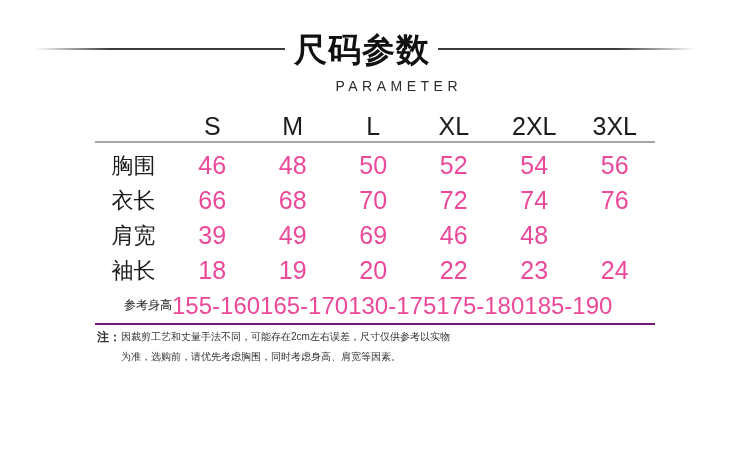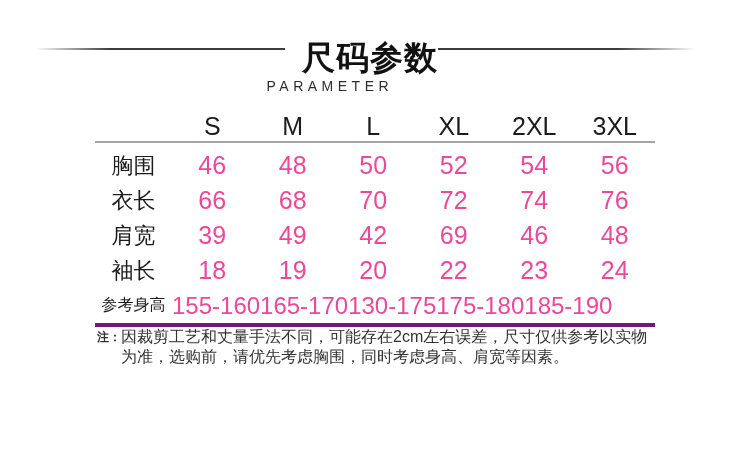--- a/index.html
+++ b/index.html
@@ -27,34 +27,34 @@
   .title-line.right {
     left: 438px;
     width: 257px;
     background: linear-gradient(to left, rgba(60,60,60,0), #3c3c3c 30%);
   }
   .title-zh {
     position: absolute;
     top: 31px;
     left: 262px;
     width: 200px;
-    margin: 8px;
+    margin: 0;
     text-align: center;
     font-size: 33px;
     line-height: 38px;
     font-weight: 700;
     letter-spacing: 1px;
     color: #111;
   }
   .title-en {
     position: absolute;
     top: 78px;
     left: 262px;
     width: 200px;
-    text-align: left;
+    text-align: right;
     font-size: 14px;
     letter-spacing: 4.5px;
     text-indent: 4.5px; 
     color: #2e2e2e;
     font-weight: 500;
   }
 
   
   .size-table {
     position: absolute;
@@ -66,56 +66,56 @@
     display: grid;
     grid-template-columns: 77px repeat(6, 1fr);
     align-items: center;
   }
   .thead {
     height: 29px;
     border-bottom: 2px solid #a6a6a6;
   }
   .tbody {
     padding-top: 5px;
-    border-bottom: 4px solid #701a75;
+    border-bottom: 2px solid #701a75;
   }
   .trow { height: 35px; }
   .cell {
     text-align: center;
     font-size: 25px;
     color: #ec4899;
     white-space: nowrap;
   }
   .thead .cell { font-size: 25px; color: #1c1c1c; }
   .cell.label {
     font-size: 22px;
     color: #1c1c1c;
   }
   .cell.label.small { font-size: 20px; letter-spacing: 0; }
   .trow.heights .cell { font-size: 24px; }
-  .trow.heights .cell.label { font-size: 16px; }
+  .trow.heights .cell.label { font-size: 12px; text-align: right; }
 
   
   .note {
     position: absolute;
     left: 97px;
     top: 327px;
     display: flex;
     align-items: flex-start;
     color: #333;
   }
   .note-prefix {
     flex: 0 0 auto;
     font-size: 12px;
     line-height: 20px;
     font-weight: 600;
   }
   .note-lines { flex: 0 0 auto; }
   .note-line {
-    font-size: 16px;
+    font-size: 10px;
     line-height: 20px;
     white-space: nowrap;
     font-weight: 500;
   }
 </style>
 </head>
 <body>
 
 <div class="canvas">
 
@@ -154,21 +154,20 @@
         <div class="cell">70</div>
         <div class="cell">72</div>
         <div class="cell">74</div>
         <div class="cell">76</div>
       </div>
 
       <div class="trow">
         <div class="cell label">肩宽</div>
         <div class="cell">39</div>
         <div class="cell">49</div>
-        <div class="cell">42</div>
         <div class="cell">69</div>
         <div class="cell">46</div>
         <div class="cell">48</div>
       </div>
 
       <div class="trow">
         <div class="cell label">袖长</div>
         <div class="cell">18</div>
         <div class="cell">19</div>
         <div class="cell">20</div>

